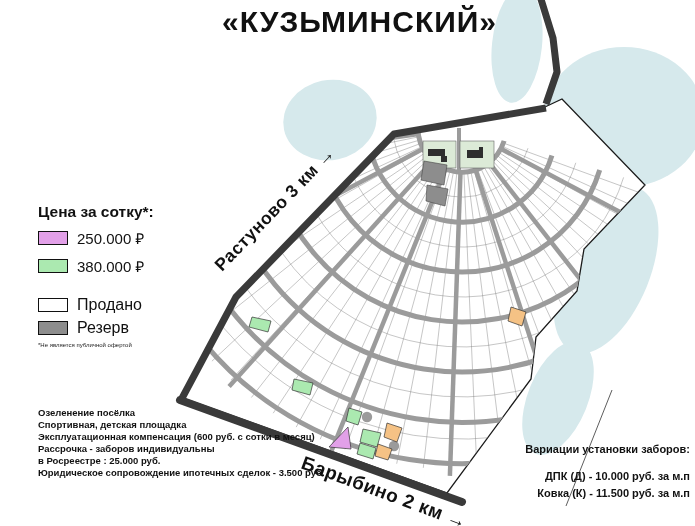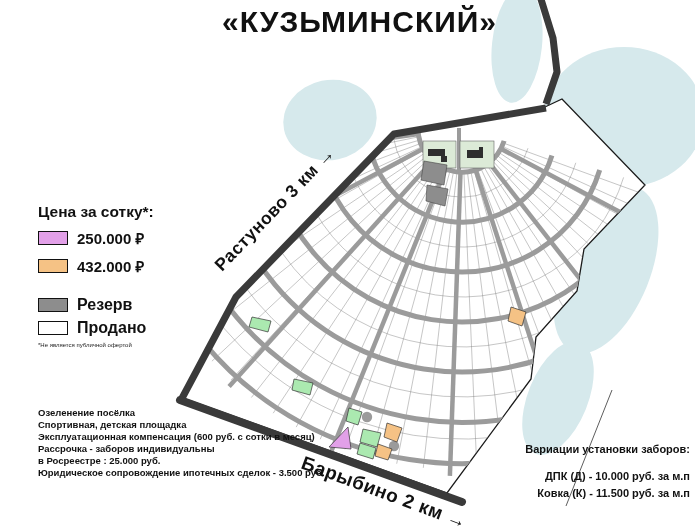--- a/index.html
+++ b/index.html
@@ -5,21 +5,21 @@
   html,body{margin:0;padding:0;background:#fff;}
   .page{position:relative;width:695px;height:526px;background:#fff;overflow:hidden;
         font-family:"Liberation Sans",sans-serif;color:#111;}
   .title{position:absolute;top:5px;left:12px;width:100%;text-align:center;
          font-size:30px;font-weight:800;letter-spacing:1px;}
   svg.map{position:absolute;left:0;top:0;}
   .legend{position:absolute;left:38px;top:203px;width:200px;}
   .legend-heading{font-size:15.5px;font-weight:800;margin-bottom:7px;}
   .lrow{display:flex;align-items:center;margin-bottom:8px;}
   .sw{width:28px;height:12px;border:1.6px solid #111;margin-right:9px;flex:0 0 auto;}
-  .lrow .lbl{font-size:15px;font-weight:700;}
+  .lrow .lbl{font-size:15px;font-weight:400;}
   .status-gap{height:12px;}
   .lrow.status .lbl{font-size:16px;}
   .lrow.status{margin-bottom:5px;}
   .footnote{font-size:6px;font-weight:400;color:#222;margin-top:3px;}
   .amenities{position:absolute;left:38px;top:407px;width:290px;
              font-size:9.5px;font-weight:700;line-height:12px;}
   .fences{position:absolute;left:505px;top:441px;width:185px;
           font-size:11px;font-weight:700;line-height:17px;text-align:right;}
   .fences .fh{margin-bottom:10px;}
 </style>
@@ -150,31 +150,31 @@
     <text transform="translate(300,468) rotate(20.3)" font-family="Liberation Sans, sans-serif" font-size="19" font-weight="800" letter-spacing="0.5" fill="#111">Барыбино 2 км →</text>
   </svg>
 
   <div class="legend">
     <div class="legend-heading">Цена за сотку*:</div>
     <div class="lrow">
       <span class="sw" style="background: rgb(226, 160, 232);"></span>
       <span class="lbl">250.000 ₽</span>
     </div>
     <div class="lrow">
-      <span class="sw" style="background: rgb(245, 194, 133);"></span>
-      <span class="lbl">432.000 ₽</span>
+      <span class="sw" style="background: rgb(171, 233, 176);"></span>
+      <span class="lbl">380.000 ₽</span>
     </div>
     <div class="status-gap"></div>
     <div class="lrow status">
+      <span class="sw" style="background: rgb(255, 255, 255);"></span>
+      <span class="lbl">Продано</span>
+    </div>
+    <div class="lrow status">
       <span class="sw" style="background: rgb(141, 141, 141);"></span>
       <span class="lbl">Резерв</span>
-    </div>
-    <div class="lrow status">
-      <span class="sw" style="background: rgb(255, 255, 255);"></span>
-      <span class="lbl">Продано</span>
     </div>
     <div class="footnote">*Не является публичной офертой</div>
   </div>
 
   <div class="amenities">
     <div>Озеленение посёлка</div>
     <div>Спортивная, детская площадка</div>
     <div>Эксплуатационная компенсация (600 руб. с сотки в месяц)</div>
     <div>Рассрочка - заборов индивидуальны</div>
     <div>в Росреестре : 25.000 руб.</div>

